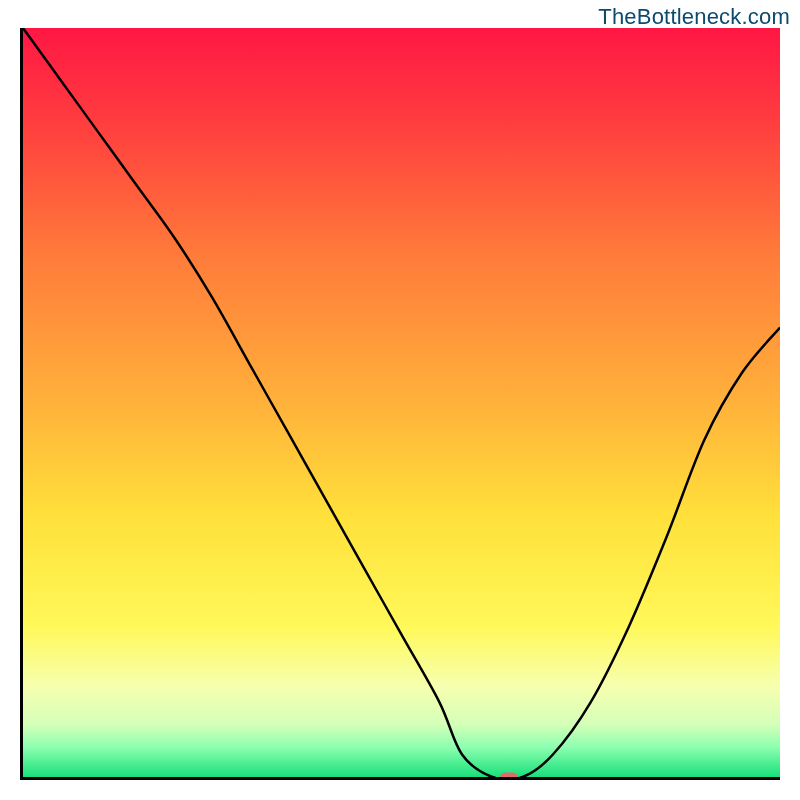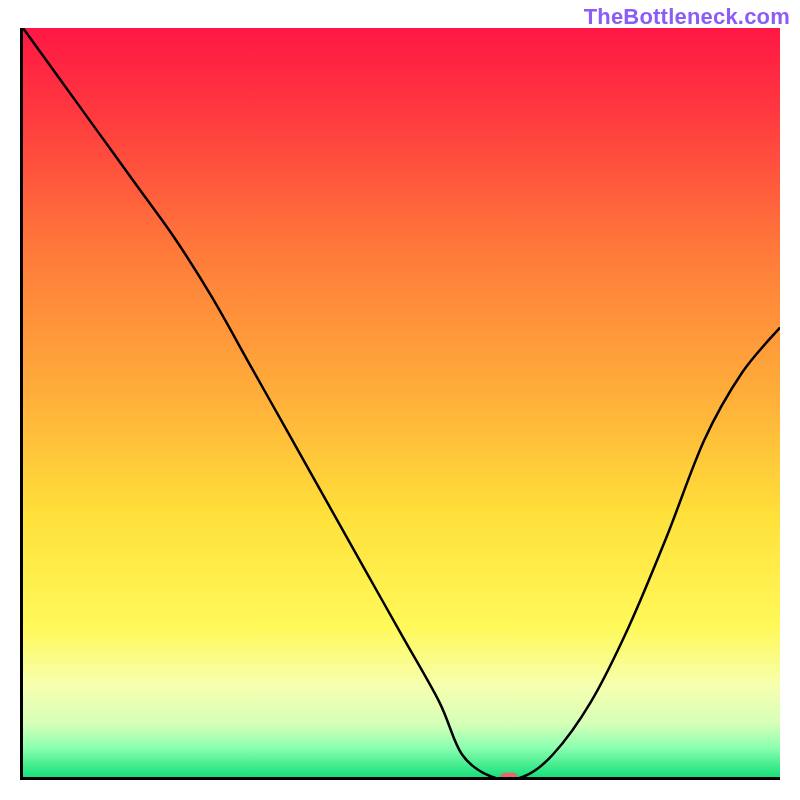--- a/index.html
+++ b/index.html
@@ -9,22 +9,22 @@
     height: 800px;
     background: #fff;
     font-family: Arial, Helvetica, sans-serif;
     position: relative;
   }
   .watermark {
     position: absolute;
     top: 4px;
     right: 10px;
     font-size: 22px;
-    font-weight: 700;
-    color: #8b5cf6;
+    font-weight: 400;
+    color: #0c4a6e;
     letter-spacing: 0.2px;
   }
   .plot {
     position: absolute;
     left: 0;
     top: 0;
     width: 800px;
     height: 800px;
   }
   .plot-inner {

